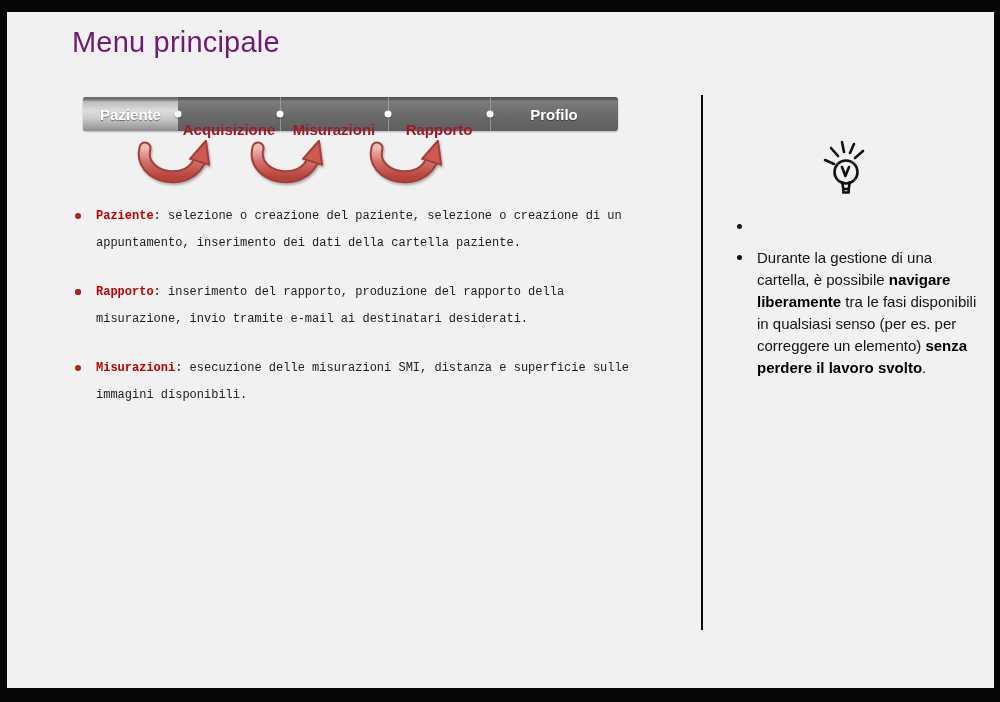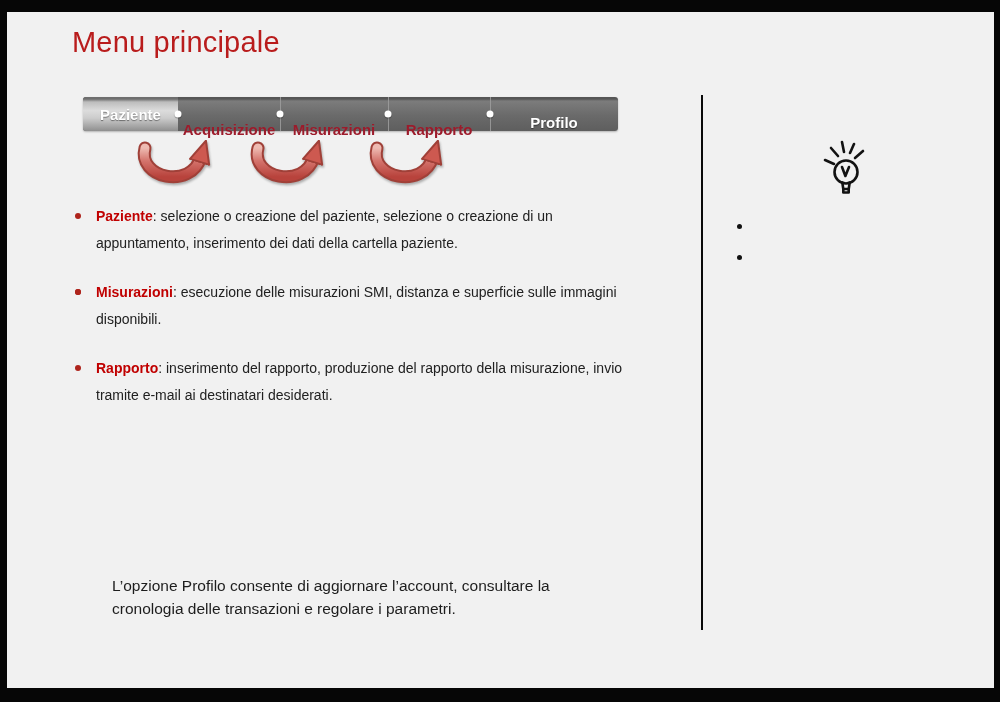--- a/index.html
+++ b/index.html
@@ -15,39 +15,39 @@
 
   
   .frame-top    { position:absolute; left:0; top:0; width:100%; height:12px; background:#060606; }
   .frame-bottom { position:absolute; left:0; bottom:0; width:100%; height:14px; background:#060606; }
   .frame-left   { position:absolute; left:0; top:0; width:7px; height:100%; background:#060606; }
   .frame-right  { position:absolute; right:0; top:0; width:6px; height:100%; background:#060606; }
 
   
   .title {
     position:absolute; left:72px; top:26px;
-    font-size:29px; font-weight:400; color:#b91c1c;
+    font-size:29px; font-weight:400; color:#701a75;
     letter-spacing:0.2px;
   }
 
   
   .navbar {
     position:absolute; left:83px; top:97px;
     width:535px; height:34px;
     display:flex;
     background:linear-gradient(to bottom, #565656 0px, #565656 2px, #7c7c7c 4px, #6a6a6a 55%, #5e5e5e 100%);
     border-radius:3px;
     box-shadow:0 1px 2px rgba(0,0,0,0.25);
   }
   .tab { position:relative; display:flex; align-items:center; justify-content:center; height:100%; }
   .tab-1 { width:95px; }
   .tab-2 { width:102px; }
   .tab-3 { width:108px; }
   .tab-4 { width:102px; }
-  .tab-5 { width:128px;margin-top:8px; }
+  .tab-5 { width:128px; }
   .tab--silver {
     background:linear-gradient(to bottom, #6e6e6e 0px, #6e6e6e 2px, #bdbdbd 5px, #dcdcdc 40%, #cccccc 62%, #8f8f8f 100%);
     border-radius:3px 0 0 3px;
   }
   .tab-label { font-size:15px; font-weight:700; }
   .tab-label--white { color:#ffffff; text-shadow:0 1px 1px rgba(0,0,0,0.45); }
   .tab-label--red   { color:#9c1b2b; text-shadow:0 1px 0 rgba(255,255,255,0.08);margin-top:31px; }
   .vsep {
     position:absolute; top:0; width:1px; height:100%;
     background:#9d9d9d; opacity:0.85;
@@ -66,21 +66,21 @@
   .arrow-2 { left:247px; top:140px; }
   .arrow-3 { left:366px; top:140px; }
 
   
   .main-list {
     position:absolute; left:72px; top:203px; width:562px;
     list-style:none;
   }
   .main-list li {
     position:relative; padding-left:24px; margin-bottom:22px;
-    font-size:14px; line-height:27px; color:#212121;
+    font-size:12px; line-height:27px; color:#212121;font-family:Liberation Mono, monospace;
   }
   .red-dot {
     position:absolute; left:3px; top:10px;
     width:6px; height:6px; border-radius:50%;
     background:#ae241c;
   }
   .b { font-weight:700; }
   .red { color:#c00000; }
 
   
@@ -178,30 +178,29 @@
   <ul class="main-list">
     <li>
       <span class="red-dot"></span>
       <span><span class="b red">Paziente</span><span>: selezione o creazione del paziente, selezione o creazione di un appuntamento, inserimento dei dati della cartella paziente.</span></span>
     </li>
     <li>
       <span class="red-dot"></span>
     </li>
     <li>
       <span class="red-dot"></span>
+      <span><span class="b red">Rapporto</span><span>: inserimento del rapporto, produzione del rapporto della misurazione, invio tramite e-mail ai destinatari desiderati.</span></span>
+    </li>
+    <li>
+      <span class="red-dot"></span>
       <span><span class="b red">Misurazioni</span><span>: esecuzione delle misurazioni SMI, distanza e superficie sulle immagini disponibili.</span></span>
     </li>
-    <li>
-      <span class="red-dot"></span>
-      <span><span class="b red">Rapporto</span><span>: inserimento del rapporto, produzione del rapporto della misurazione, invio tramite e-mail ai destinatari desiderati.</span></span>
-    </li>
   </ul>
 
   <div class="footnote">
-    <p>L’opzione Profilo consente di aggiornare l’account, consultare la cronologia delle transazioni e regolare i parametri.</p>
   </div>
 
   <div class="divider"></div>
 
   <svg class="bulb" viewBox="0 0 62 62" fill="none" stroke="#121212" stroke-width="2.6" stroke-linecap="round" stroke-linejoin="round">
     <path d="M10,24 L19,28"></path>
     <path d="M16,12 L23,20"></path>
     <path d="M27,6 L29,16"></path>
     <path d="M39,8 L35,17"></path>
     <path d="M48,15 L40,22"></path>
@@ -210,16 +209,17 @@
     <path d="M27.3,46.5 L28.3,53 L33.7,53 L34.7,46.5"></path>
     <path d="M28.3,53 L28.3,56.5 L33.7,56.5 L33.7,53"></path>
   </svg>
 
   <ul class="side-list">
     <li>
       <span class="black-dot"></span>
     </li>
     <li>
       <span class="black-dot"></span>
+      <span><span>Durante la gestione di una cartella, è possibile </span><span class="b">navigare liberamente</span><span> tra le fasi disponibili in qualsiasi senso (per es. per correggere un elemento) </span><span class="b">senza perdere il lavoro svolto</span><span>.</span></span>
     </li>
   </ul>
 
 </div>
 
 </body></html>

